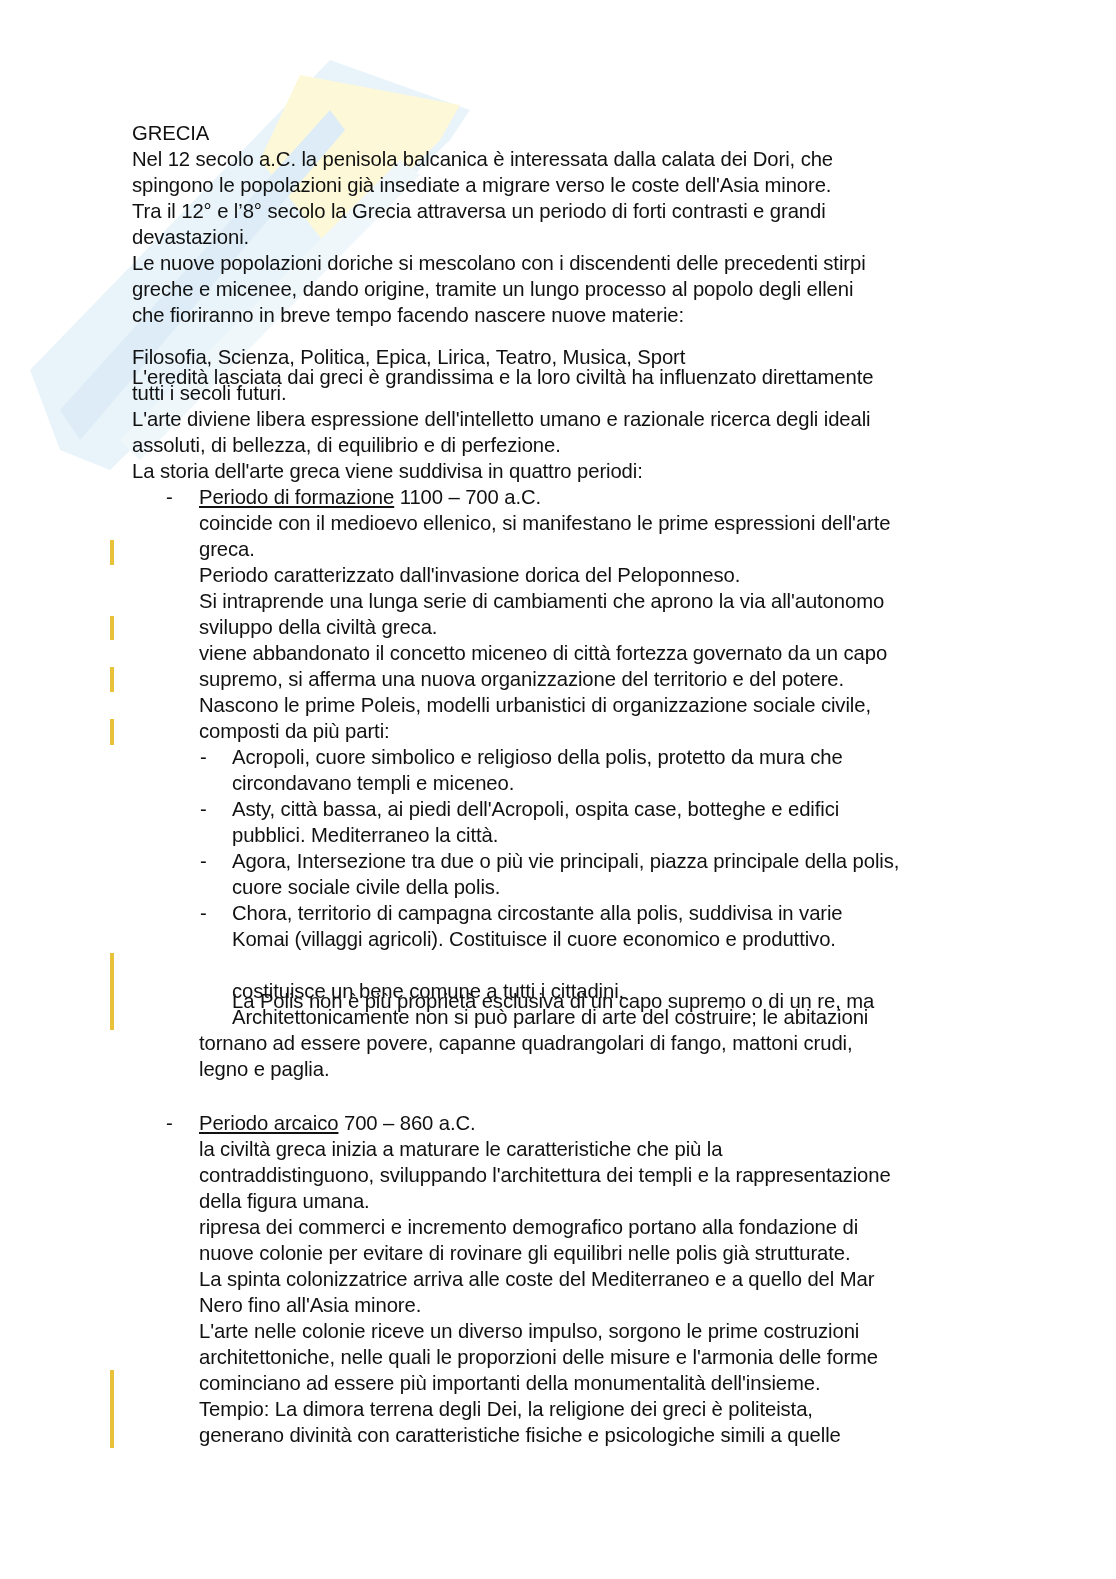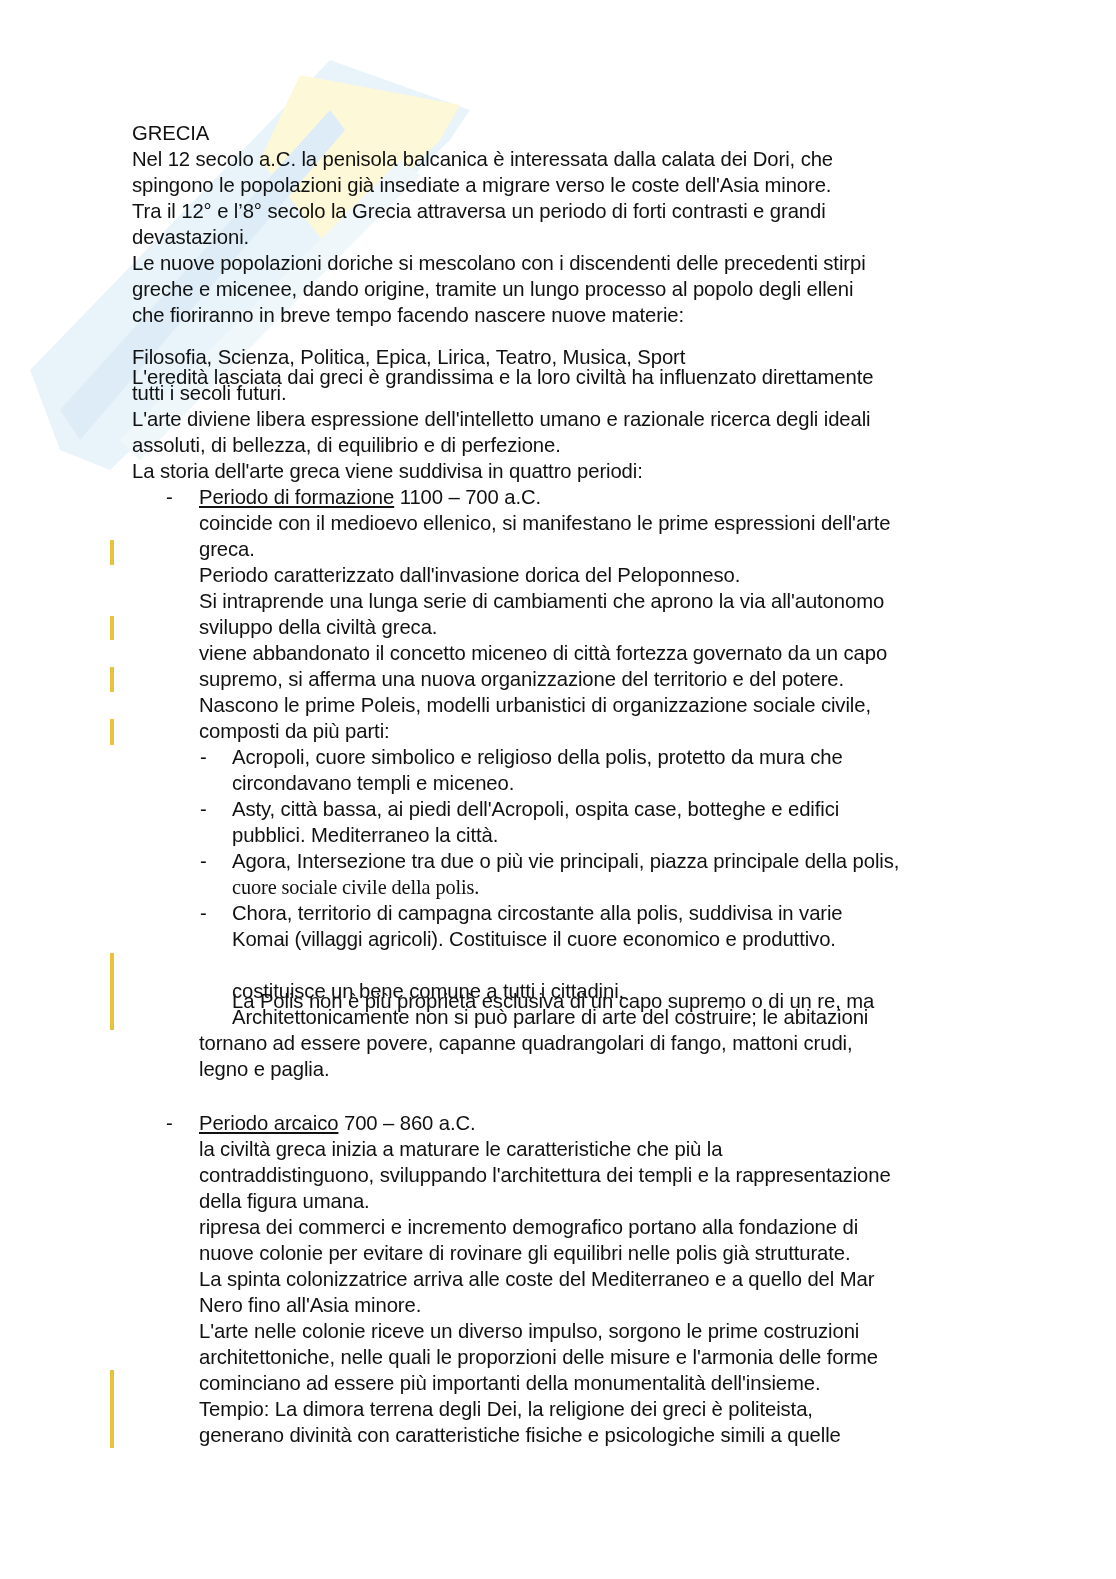--- a/index.html
+++ b/index.html
@@ -71,21 +71,21 @@
 <div class="line dash2" style="top:744px;">-</div>
 <div class="line l2" style="top:744px;">Acropoli, cuore simbolico e religioso della polis, protetto da mura che</div>
 <div class="line l2" style="top:770px;">circondavano templi e miceneo.</div>
 
 <div class="line dash2" style="top:796px;">-</div>
 <div class="line l2" style="top:796px;">Asty, città bassa, ai piedi dell'Acropoli, ospita case, botteghe e edifici</div>
 <div class="line l2" style="top:822px;">pubblici. Mediterraneo la città.</div>
 
 <div class="line dash2" style="top:848px;">-</div>
 <div class="line l2" style="top:848px;">Agora, Intersezione tra due o più vie principali, piazza principale della polis,</div>
-<div class="line l2" style="top:874px;font-family:Liberation Serif, serif;">cuore sociale civile della polis.</div>
+<div class="line l2" style="top:874px;">cuore sociale civile della polis.</div>
 
 <div class="line dash2" style="top:900px;">-</div>
 <div class="line l2" style="top:900px;">Chora, territorio di campagna circostante alla polis, suddivisa in varie</div>
 <div class="line l2" style="top:926px;">Komai (villaggi agricoli). Costituisce il cuore economico e produttivo.</div>
 
 <div class="line l2" style="top:952px;margin-top:36px;">La Polis non è più proprietà esclusiva di un capo supremo o di un re, ma</div>
 <div class="line l2" style="top:978px;">costituisce un bene comune a tutti i cittadini.</div>
 <div class="line l2" style="top:1004px;">Architettonicamente non si può parlare di arte del costruire; le abitazioni</div>
 <div class="line l1" style="top:1030px;">tornano ad essere povere, capanne quadrangolari di fango, mattoni crudi,</div>
 <div class="line l1" style="top:1056px;">legno e paglia.</div>

